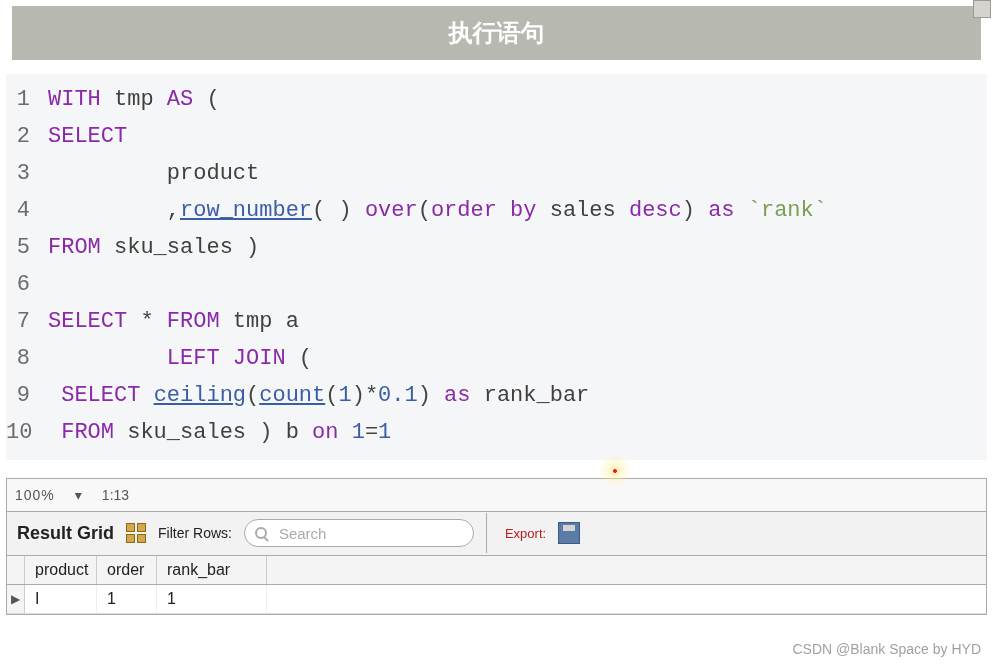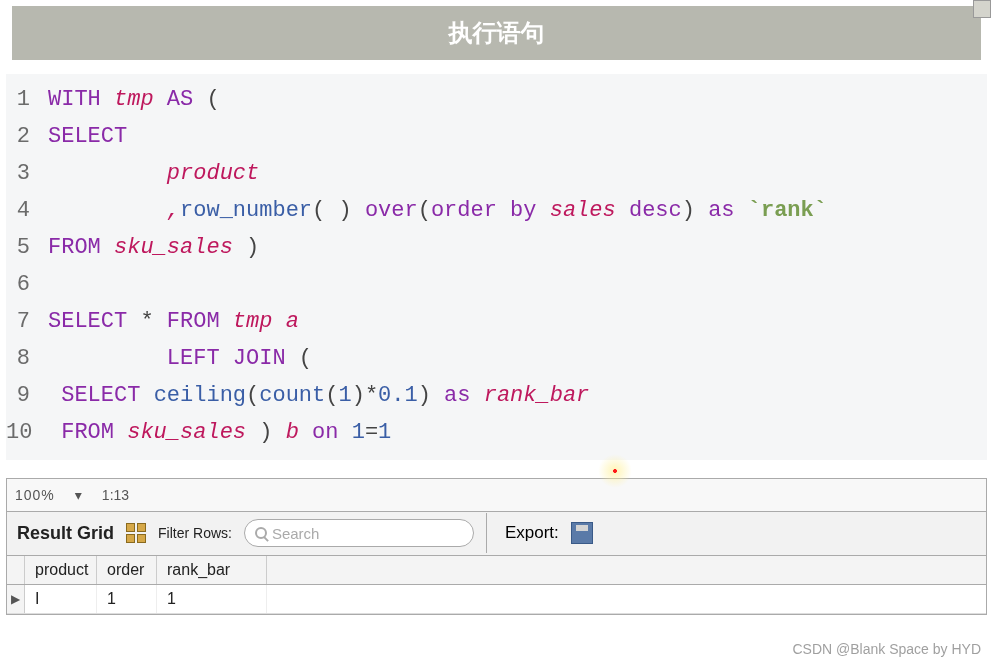--- a/index.html
+++ b/index.html
@@ -47,25 +47,25 @@
     .lineno {
       width: 42px;
       text-align: right;
       padding-right: 18px;
       color: #6b6b6b;
       flex-shrink: 0;
       user-select: none;
     }
     .code-content { flex: 1; }
     .kw { color: #8a2aa8; }
-    .fn { color: #3a5ea6; }
+    .fn { color: #3a5ea6; text-decoration: underline; }
     .num { color: #3a5ea6; }
-    .txt { color: #be185d; font-style: italic; }
+    .txt { color: #404040; }
     .paren { color: #444; }
-    .bt { color: #7a9e52; font-weight: bold; }
+    .bt { color: #7a9e52; }
     .op { color: #444; }
     .results-container {
       margin: 18px 6px 0 6px;
       border: 1px solid #aaa;
       font-family: Arial, sans-serif;
       background: #efefef;
     }
     .toolbar-top {
       border-bottom: 1px solid #aaa;
       height: 22px;
@@ -104,40 +104,40 @@
     .search-box {
       width: 230px; height: 28px;
       border: 1px solid #aaa;
       border-radius: 14px;
       background: #fff;
       display: flex;
       align-items: center;
       padding: 0 10px;
       color: #aaa;
       font-size: 15px;
-      gap: 5px;
+      gap: 12px;
     }
     .search-icon {
       width: 12px; height: 12px;
       border: 2px solid #aaa;
       border-radius: 50%;
       position: relative;
     }
     .search-icon::after {
       content: '';
       position: absolute;
       width: 6px; height: 2px;
       background: #aaa;
       bottom: -3px; right: -4px;
       transform: rotate(45deg);
     }
     .divider {
       width: 1px; height: 40px; background: #aaa;
     }
-    .export-label { font-size: 17px; color: #000000; margin-left: 6px; }
+    .export-label { font-size: 13px; color: #b91c1c; margin-left: 6px; }
     .save-icon {
       width: 22px; height: 22px;
       background: #5a7aa8;
       border: 1px solid #3a5a88;
       position: relative;
     }
     .save-icon::before {
       content: '';
       position: absolute;
       top: 2px; left: 4px;

